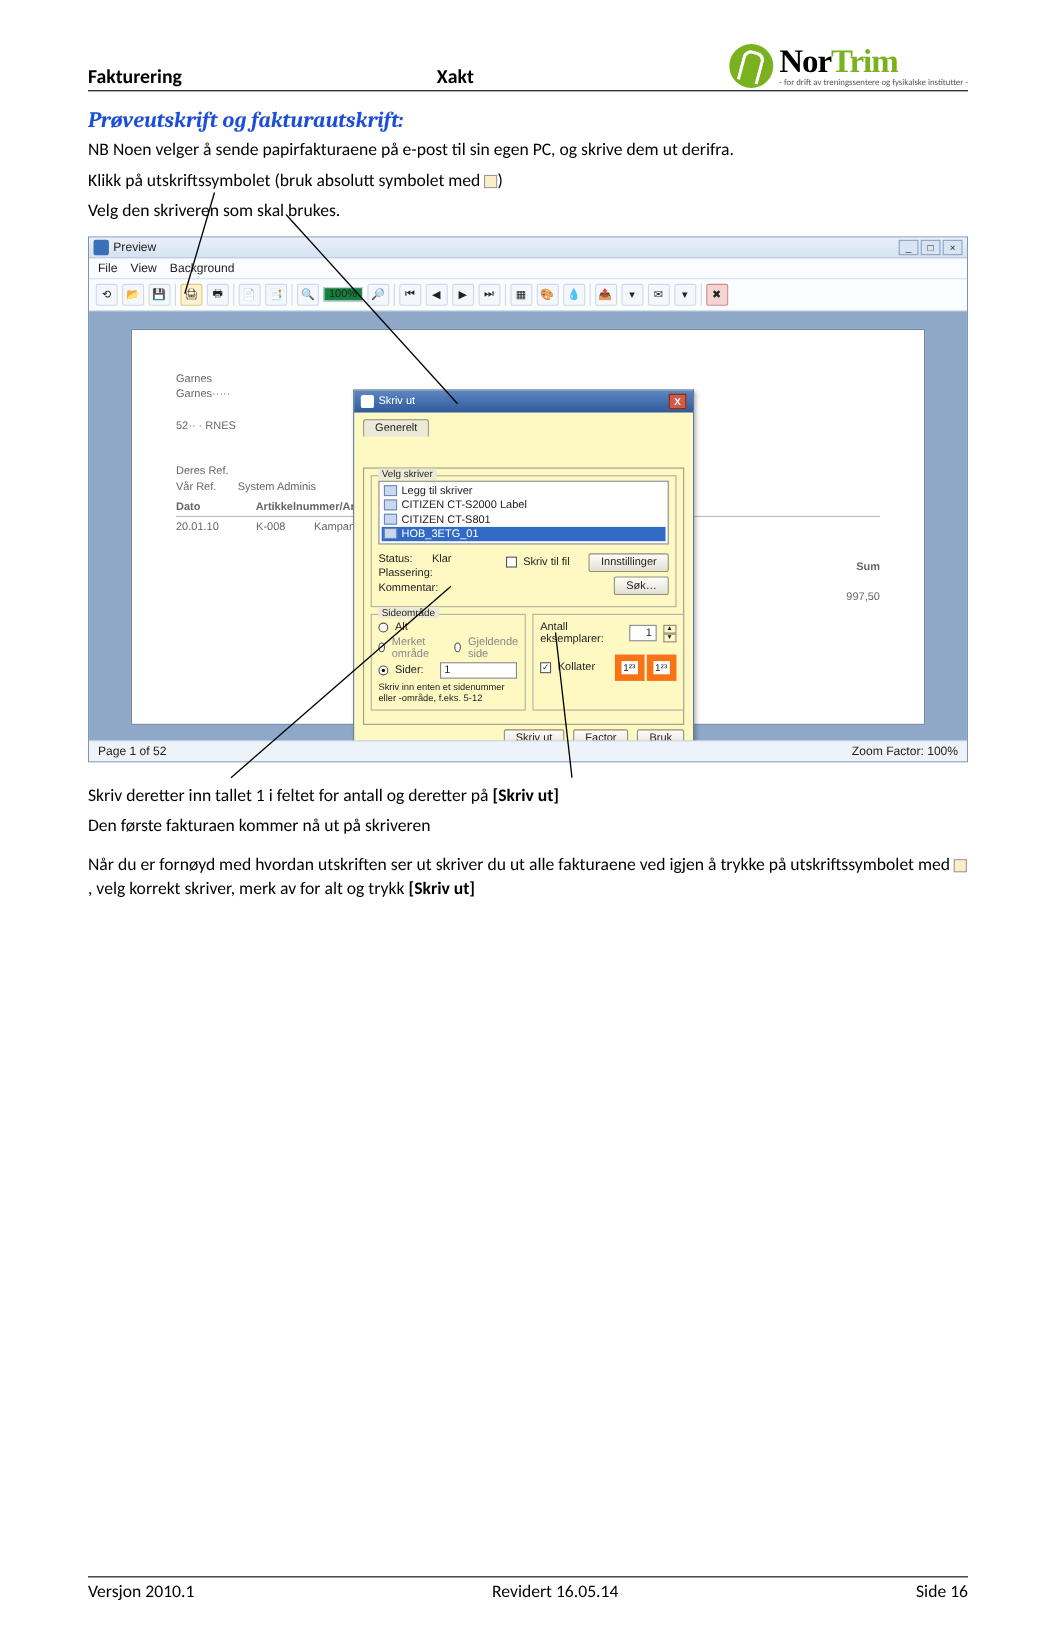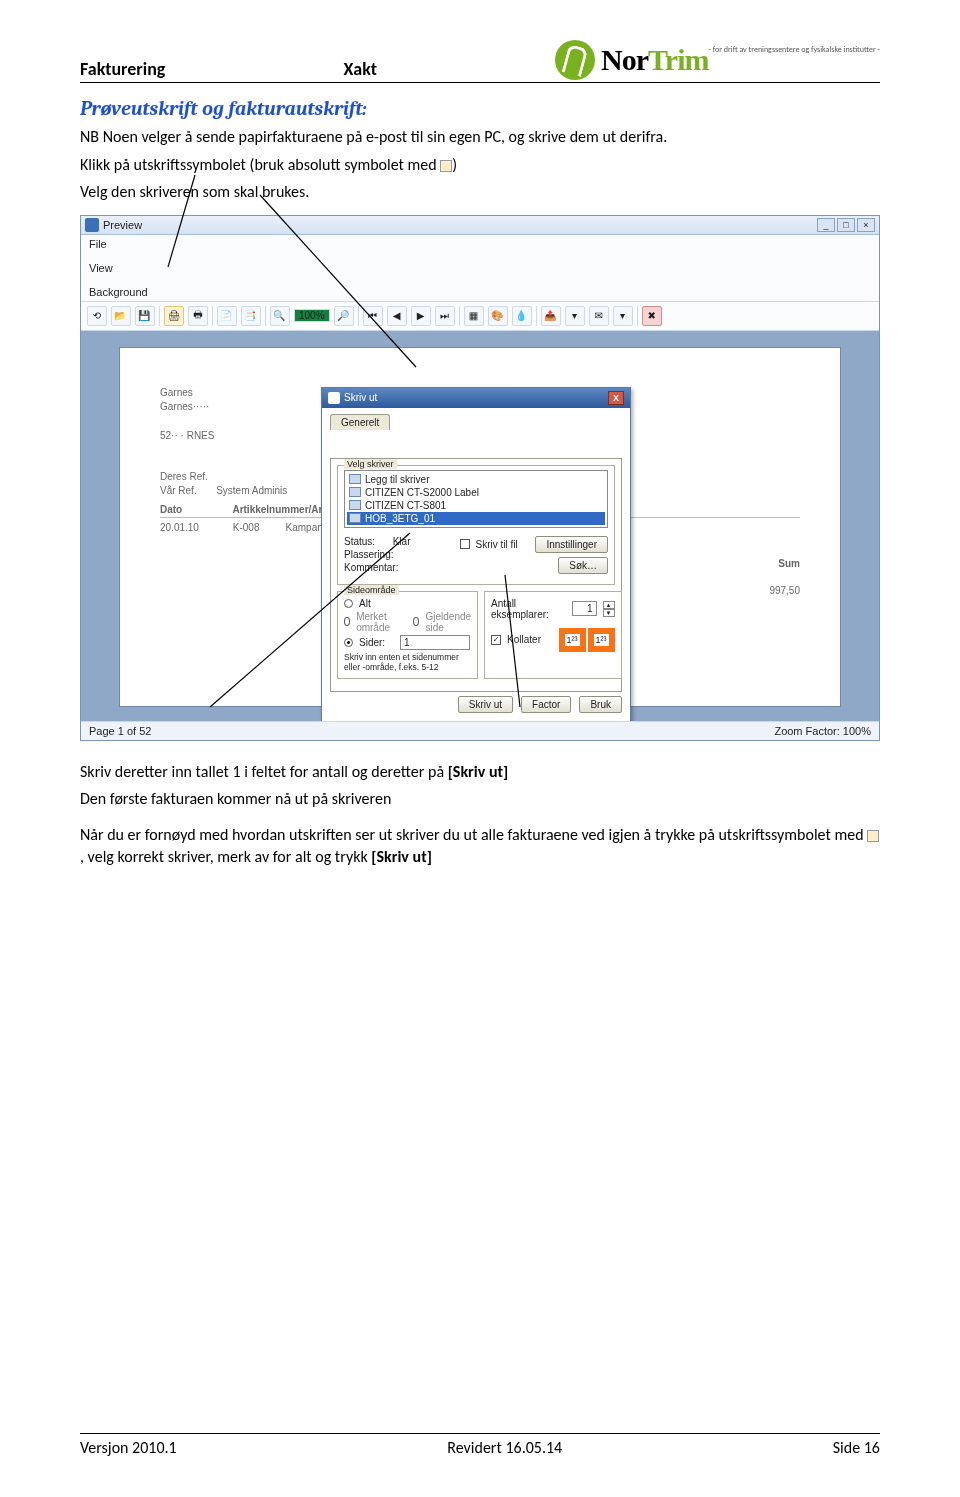--- a/index.html
+++ b/index.html
@@ -42,21 +42,21 @@
   .logo-figure::after {
     content: "";
     position: absolute;
     left: 10px; top: 6px;
     width: 14px; height: 26px;
     border: 3px solid #fff;
     border-radius: 8px 8px 0 0;
     border-bottom: none;
     transform: rotate(15deg);
   }
-  .logo-text { display: flex; line-height: 1; }
+  .logo-text { display: flex; flex-direction: column; line-height: 1; }
   .brand {
     font-size: 30px; font-weight: bold;
     font-family: Georgia, serif;
     color: #000;
     letter-spacing: -1px;
   }
   .brand .green { color: #7ab21f; }
   .tagline { font-size: 8px; color: #555; }
   h2.title {
     font-family: Cambria, Georgia, serif;
@@ -94,21 +94,20 @@
     background: #d9e4f2;
     border: 1px solid #8aa4c4;
     font-size: 9px; line-height: 12px;
     text-align: center;
   }
   .menubar {
     display: flex; gap: 12px;
     padding: 3px 8px;
     background: #fafcfe;
     border-bottom: 1px solid #cbd8ea;
-    flex-direction: column;
   }
   .menubar span { text-decoration: underline dotted transparent; }
   .toolbar {
     display: flex; align-items: center; gap: 4px;
     padding: 4px 6px;
     background: #fafcfe;
     border-bottom: 1px solid #cbd8ea;
     flex-wrap: wrap;
   }
   .tbtn {
@@ -140,23 +139,23 @@
   .doc-line { margin: 3px 0; }
   .doc-right { position:absolute; right: 40px; top: 210px; text-align:right; }
   .statusbar {
     display:flex; justify-content: space-between;
     padding: 3px 8px; background:#eef3f9;
     border-top:1px solid #cbd8ea;
   }
   
   .dialog {
     position: absolute;
-    left: 240px; top: 56px;
+    left: 240px; top: 71px;
     width: 310px;
-    background: #ffffff;
+    background: #fef9c3;
     border: 1px solid #5b7aa5;
     box-shadow: 2px 2px 4px rgba(0,0,0,0.3);
     font-size: 10px;
   }
   .dlg-title {
     background: linear-gradient(#5e87c1,#2e5a9c);
     color:#fff; padding:3px 6px;
     display:flex; justify-content:space-between; align-items:center;
   }
   .dlg-title .x { width:16px; height:14px; background:#d15b47; color:#fff; text-align:center; font-weight:bold; border:1px solid #7a2e1f; font-size:9px; line-height:12px; }

